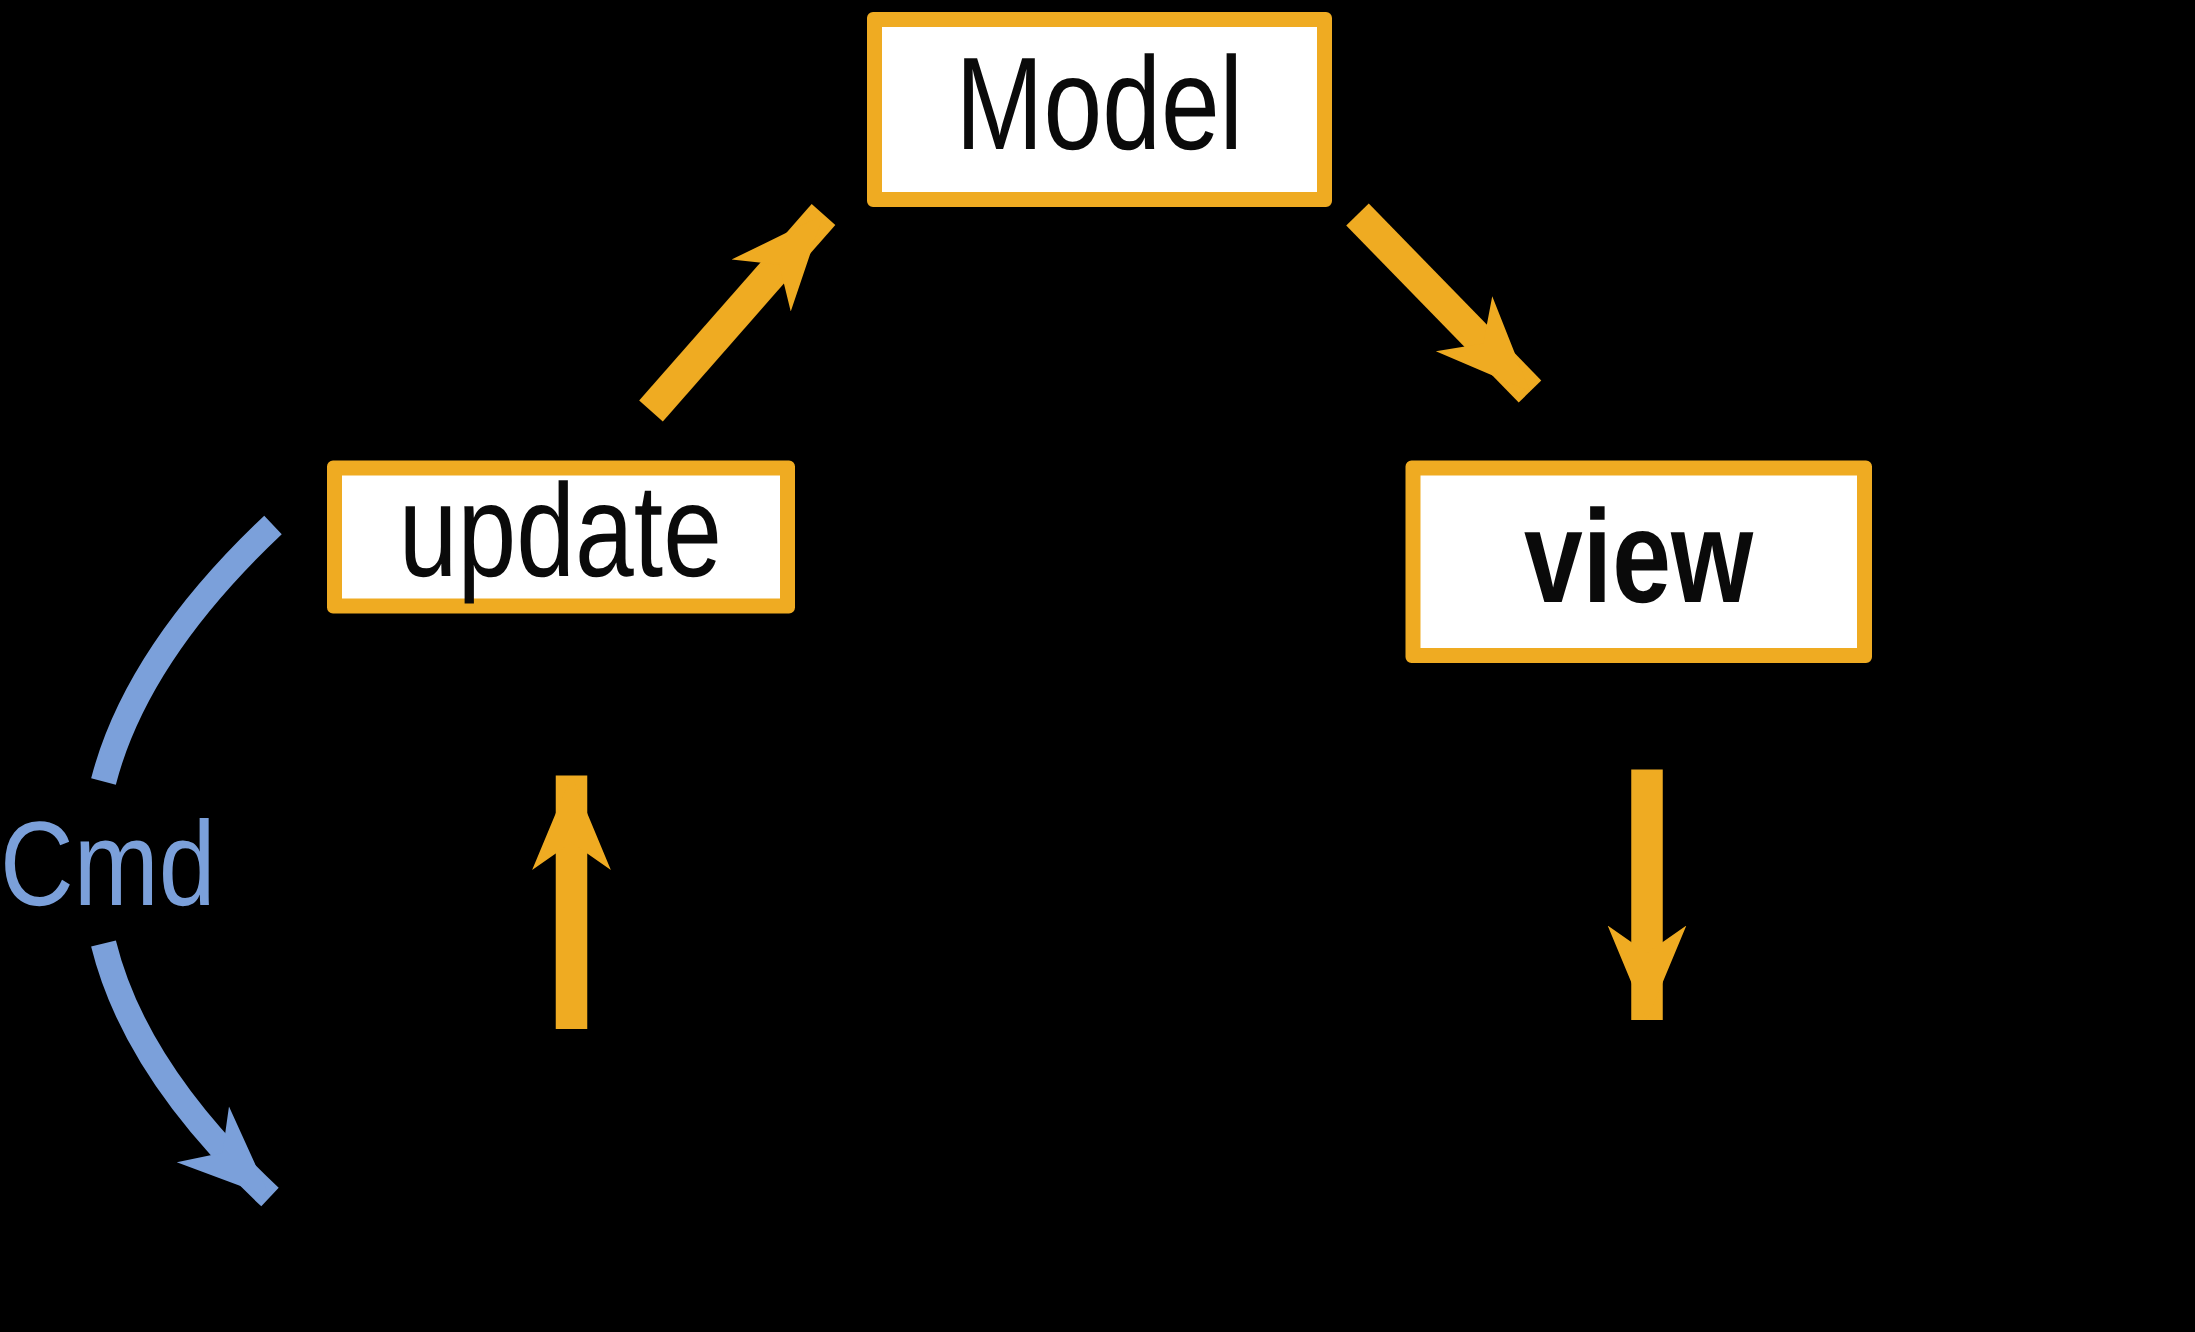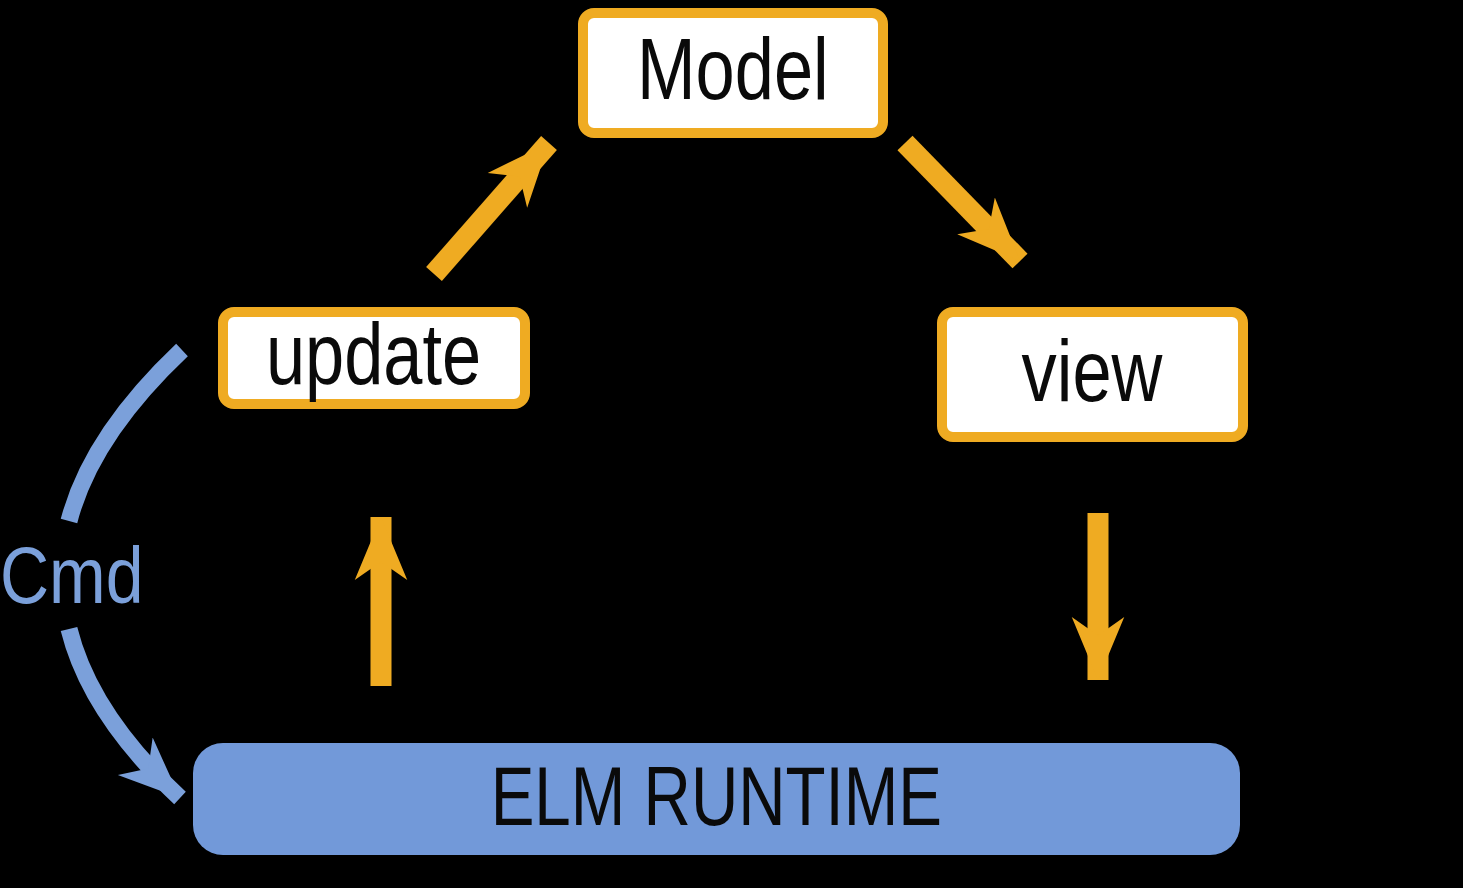--- a/index.html
+++ b/index.html
@@ -20,28 +20,28 @@
     left: 0;
     top: 0;
     width: 1463px;
     height: 888px;
   }
   .node {
     position: absolute;
     box-sizing: border-box;
     background: #ffffff;
     border: 10px solid #EFAB22;
-    border-radius: 16px;
+    border-radius: 4px;
     display: flex;
     align-items: center;
     justify-content: center;
   }
   .node-model  { left: 578px; top: 8px;   width: 310px; height: 130px; }
   .node-update { left: 218px; top: 307px; width: 312px; height: 102px; }
-  .node-view   { left: 937px; top: 307px; width: 311px; height: 135px; }
+  .node-view   { left: 937px; top: 307px; width: 311px; height: 135px; font-weight: bold; }
   .node-label {
     color: #0a0a0a;
     font-size: 88px;
     line-height: 1;
     white-space: nowrap;
     transform: scaleX(0.80);
     transform-origin: 50% 50%;
     padding-bottom: 8px;
   }
   .runtime-bar {
@@ -107,19 +107,16 @@
   </div>
 
   <div class="node node-update">
     <span class="node-label">update</span>
   </div>
 
   <div class="node node-view">
     <span class="node-label">view</span>
   </div>
 
-  <div class="runtime-bar">
-    <span class="runtime-label">ELM RUNTIME</span>
-  </div>
 
   <div class="cmd-label">Cmd</div>
 
 </div>
 
 </body></html>

